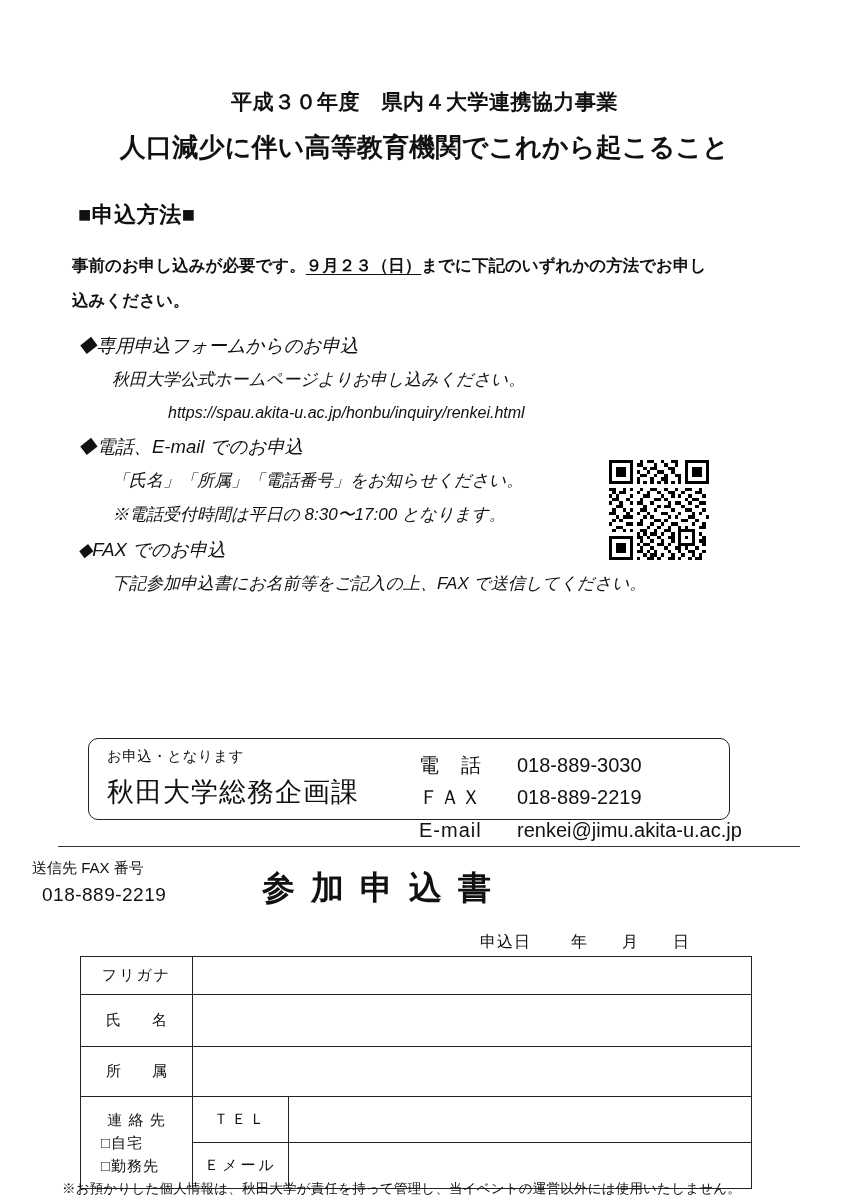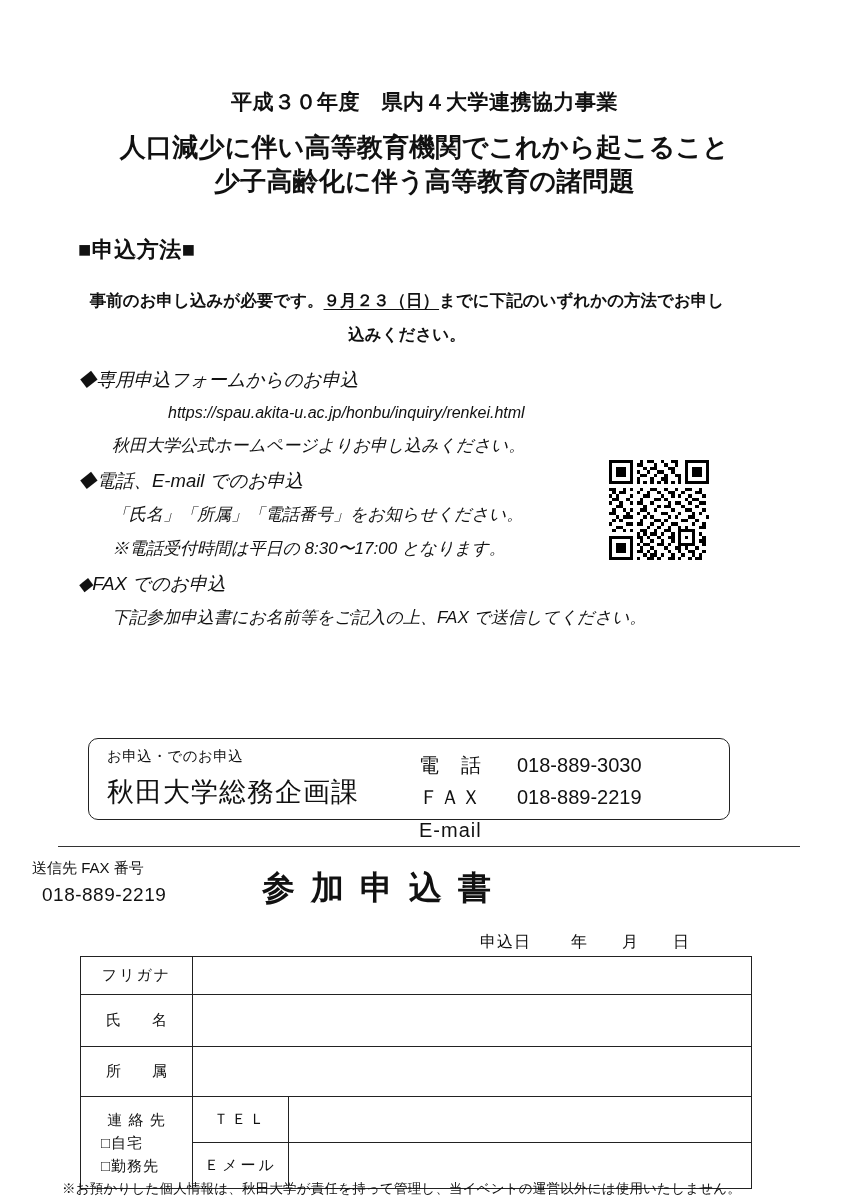--- a/index.html
+++ b/index.html
@@ -52,21 +52,20 @@
     letter-spacing: 0.5px;
   }
 
   
   .intro {
     margin: 18px 0 0 72px;
     width: 670px;
     font-size: 16.5px;
     font-weight: bold;
     line-height: 2.1;
-    text-align: center;
   }
   .underline-date {
     text-decoration: underline;
     text-underline-offset: 3px;
   }
 
   
   .methods {
     margin: 10px 0 0 0;
     position: relative;
@@ -223,35 +222,34 @@
   }
 </style>
 </head>
 <body>
 
 <div class="page">
 
   <div class="header">
     <div class="header-line1">平成３０年度　県内４大学連携協力事業</div>
     <div class="header-line2">人口減少に伴い高等教育機関でこれから起こること</div>
-    <div class="header-line3">少子高齢化に伴う高等教育の諸問題</div>
   </div>
 
   <div class="section-head">■申込方法■</div>
 
   <div class="intro">
     <span>事前のお申し込みが必要です。</span><span class="underline-date">９月２３（日）</span><span>までに下記のいずれかの方法でお申し</span><br>
     <span>込みください。</span>
   </div>
 
   <div class="methods">
 
     <div class="method-title">◆専用申込フォームからのお申込</div>
+    <div class="method-sub">秋田大学公式ホームページよりお申し込みください。</div>
     <div class="method-sub indent-url">https://spau.akita-u.ac.jp/honbu/inquiry/renkei.html</div>
-    <div class="method-sub">秋田大学公式ホームページよりお申し込みください。</div>
 
     <div class="method-title">◆電話、E-mail でのお申込</div>
     <div class="method-sub">「氏名」「所属」「電話番号」をお知らせください。</div>
     <div class="method-sub">※電話受付時間は平日の 8:30〜17:00 となります。</div>
 
     <div class="method-title">◆FAX でのお申込</div>
     <div class="method-sub">下記参加申込書にお名前等をご記入の上、FAX で送信してください。</div>
   </div>
 
   <div class="qr">
@@ -463,34 +461,35 @@
           <rect x="17" y="28" width="2" height="1"></rect>
         <rect x="20" y="28" width="1" height="1"></rect>
           <rect x="23" y="28" width="1" height="1"></rect>
         <rect x="25" y="28" width="2" height="1"></rect>
       </g>
     </svg>
   </div>
 
   <div class="contact-box">
     <div class="contact-left">
-      <div class="contact-caption">お申込・でのお申込</div>
+      <div class="contact-caption">お申込・となります</div>
       <div class="contact-name">秋田大学総務企画課</div>
     </div>
     <div class="contact-right">
       <div class="row">
         <span class="lbl">電　話</span>
         <span class="val">018-889-3030</span>
       </div>
       <div class="row">
         <span class="lbl">ＦＡＸ</span>
         <span class="val">018-889-2219</span>
       </div>
       <div class="row">
         <span class="lbl">E-mail</span>
+        <span class="val">renkei@jimu.akita-u.ac.jp</span>
       </div>
     </div>
   </div>
 
   <div class="divider"></div>
 
   <div class="fax-to">
     <div>送信先 FAX 番号</div>
     <div class="num">018-889-2219</div>
   </div>

